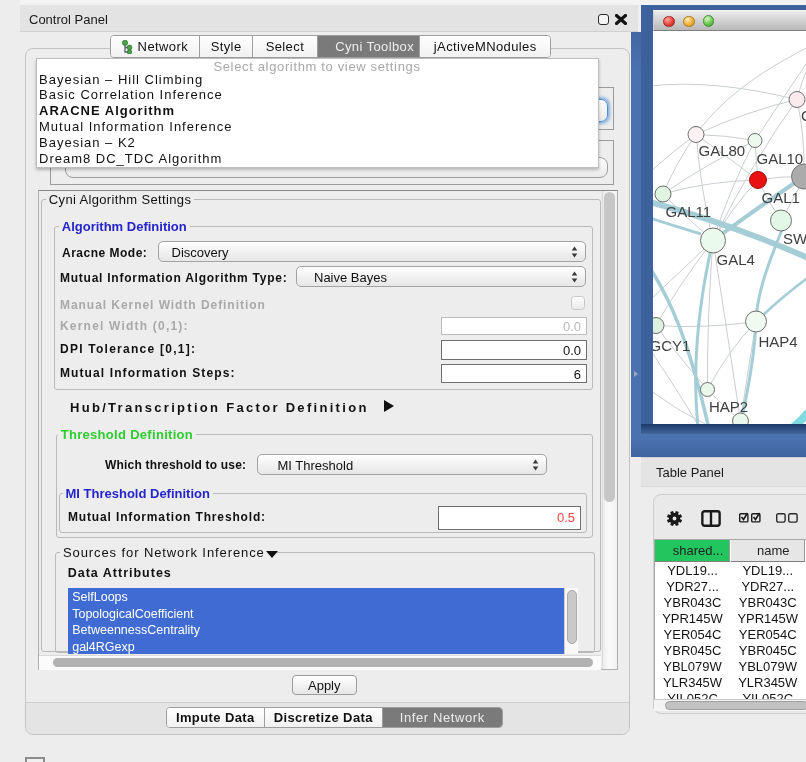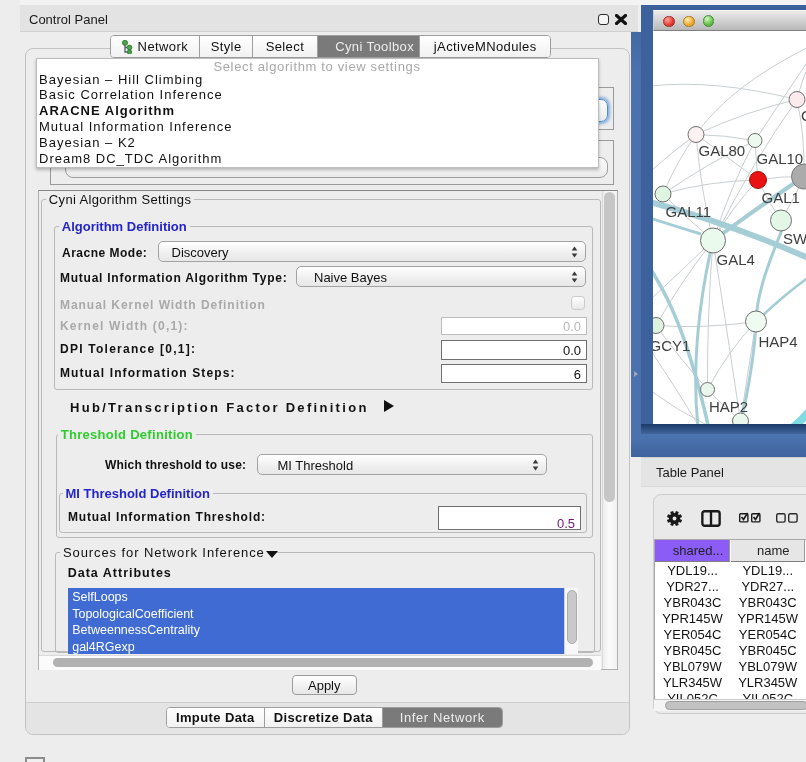--- a/index.html
+++ b/index.html
@@ -110,21 +110,21 @@
       <span class="ct" style="left:20px;">MI Threshold</span>
       <svg class="ar" viewBox="0 0 9 16">
         <path d="M4.5 2.5 L7.3 6.5 L1.7 6.5 Z" fill="#3a3a3a"></path>
         <path d="M4.5 13.5 L7.3 9.5 L1.7 9.5 Z" fill="#3a3a3a"></path>
       </svg>
     </div>
 <div class="grp" style="left:38.5px;top:493px;width:528.5px;height:40px;"></div>
 <div class="gtit" style="left:42.5px;top:486px;font-weight:bold;color:#2424cc;">MI Threshold Definition</div>
 <div class="lbl" style="left:48px;top:510px;letter-spacing:0.85px;">Mutual Information Threshold:</div>
 <div class="fld" style="left:417.5px;top:506px;width:143.5px;height:24px;border:1px solid #6f6f6f;">
-      <span style="top:9px;color:#701a75;">0.5</span>
+      <span style="top:3px;color:#ef4444;">0.5</span>
     </div>
 <div class="grp" style="left:35px;top:552px;width:540px;height:101px;"></div>
 <div class="gtit" style="left:40px;top:545px;color:#111;letter-spacing:0.9px;">Sources for Network Inference</div>
 <div class="abs" style="left:246px;top:550.5px;width:0;height:0;border-top:7px solid #111;border-left:6px solid transparent;border-right:6px solid transparent;"></div>
 <div class="lbl" style="left:35.7px;top:566px;font-size:12.5px;letter-spacing:1px;padding-left:12px;">Data Attributes</div>
 
 <div class="abs" style="left:47.7px;top:588px;width:496px;height:66px;background:#3f6bd2;color:#fff;font-size:12.5px;">
 <div style="position:absolute;left:4.5px;top:2px;">SelfLoops</div>
 <div style="position:absolute;left:4.5px;top:18.5px;">TopologicalCoefficient</div>
 <div style="position:absolute;left:4.5px;top:35px;">BetweennessCentrality</div>
@@ -272,21 +272,21 @@
 <svg class="abs" style="left:756px;top:513px;" width="22" height="10" viewBox="0 0 22 10">
 <rect x="0.7" y="0.7" width="8.4" height="8.4" rx="1.5" fill="none" stroke="#2a2a2a" stroke-width="1.4"></rect>
 <rect x="12.7" y="0.7" width="8.4" height="8.4" rx="1.5" fill="none" stroke="#2a2a2a" stroke-width="1.4"></rect>
 </svg>
 <svg class="abs" style="left:796px;top:507.5px;" width="17" height="20" viewBox="0 0 17 20">
 <path d="M2 1.5 L10 1.5 L15.5 7 L15.5 18.5 L2 18.5 Z" fill="none" stroke="#1a1a1a" stroke-width="2.6"></path>
 <path d="M9.5 2 L9.5 7.5 L15 7.5" fill="none" stroke="#1a1a1a" stroke-width="1.6"></path>
 </svg>
 
 <div class="abs" style="left:634px;top:538.8px;width:172px;height:160.2px;background:#fff;border-top:1px solid #a8a8a8;border-left:1px solid #a8a8a8;overflow:hidden;">
-<div style="position:absolute;left:0;top:0;width:75px;height:22.4px;background:#8b5cf6;border-right:1px solid #989898;border-bottom:1px solid #7f7f7f;text-align:center;text-indent:12px;font-size:13px;color:#222;line-height:22px;">shared...</div>
+<div style="position:absolute;left:0;top:0;width:75px;height:22.4px;background:#22c55e;border-right:1px solid #989898;border-bottom:1px solid #7f7f7f;text-align:center;text-indent:12px;font-size:13px;color:#222;line-height:22px;">shared...</div>
 <div style="position:absolute;left:76px;top:0;width:73.5px;height:22.4px;background:#e6e6e6;border-right:1px solid #989898;border-bottom:1px solid #7f7f7f;text-align:center;text-indent:12px;font-size:13px;color:#222;line-height:22px;">name</div>
 <div style="position:absolute;left:150.5px;top:0;width:80px;height:22.4px;background:#b7e0ee;border-bottom:1px solid #7f7f7f;font-size:13px;color:#222;line-height:22px;padding-left:18px;">A</div>
 <div id="rows" style="position:absolute;left:0;top:23.2px;width:172px;font-size:13px;color:#141414;">
 <div style="position:absolute;left:0;top:0px;width:75px;height:16px;text-align:center;">YDL19...</div>
         <div style="position:absolute;left:76px;top:0px;width:73.5px;height:16px;text-align:center;">YDL19...</div>
         <div style="position:absolute;left:154px;top:0px;width:30px;height:16px;">13</div>
 <div style="position:absolute;left:0;top:16px;width:75px;height:16px;text-align:center;">YDR27...</div>
         <div style="position:absolute;left:76px;top:16px;width:73.5px;height:16px;text-align:center;">YDR27...</div>
         <div style="position:absolute;left:154px;top:16px;width:30px;height:16px;">12</div>
 <div style="position:absolute;left:0;top:32px;width:75px;height:16px;text-align:center;">YBR043C</div>

